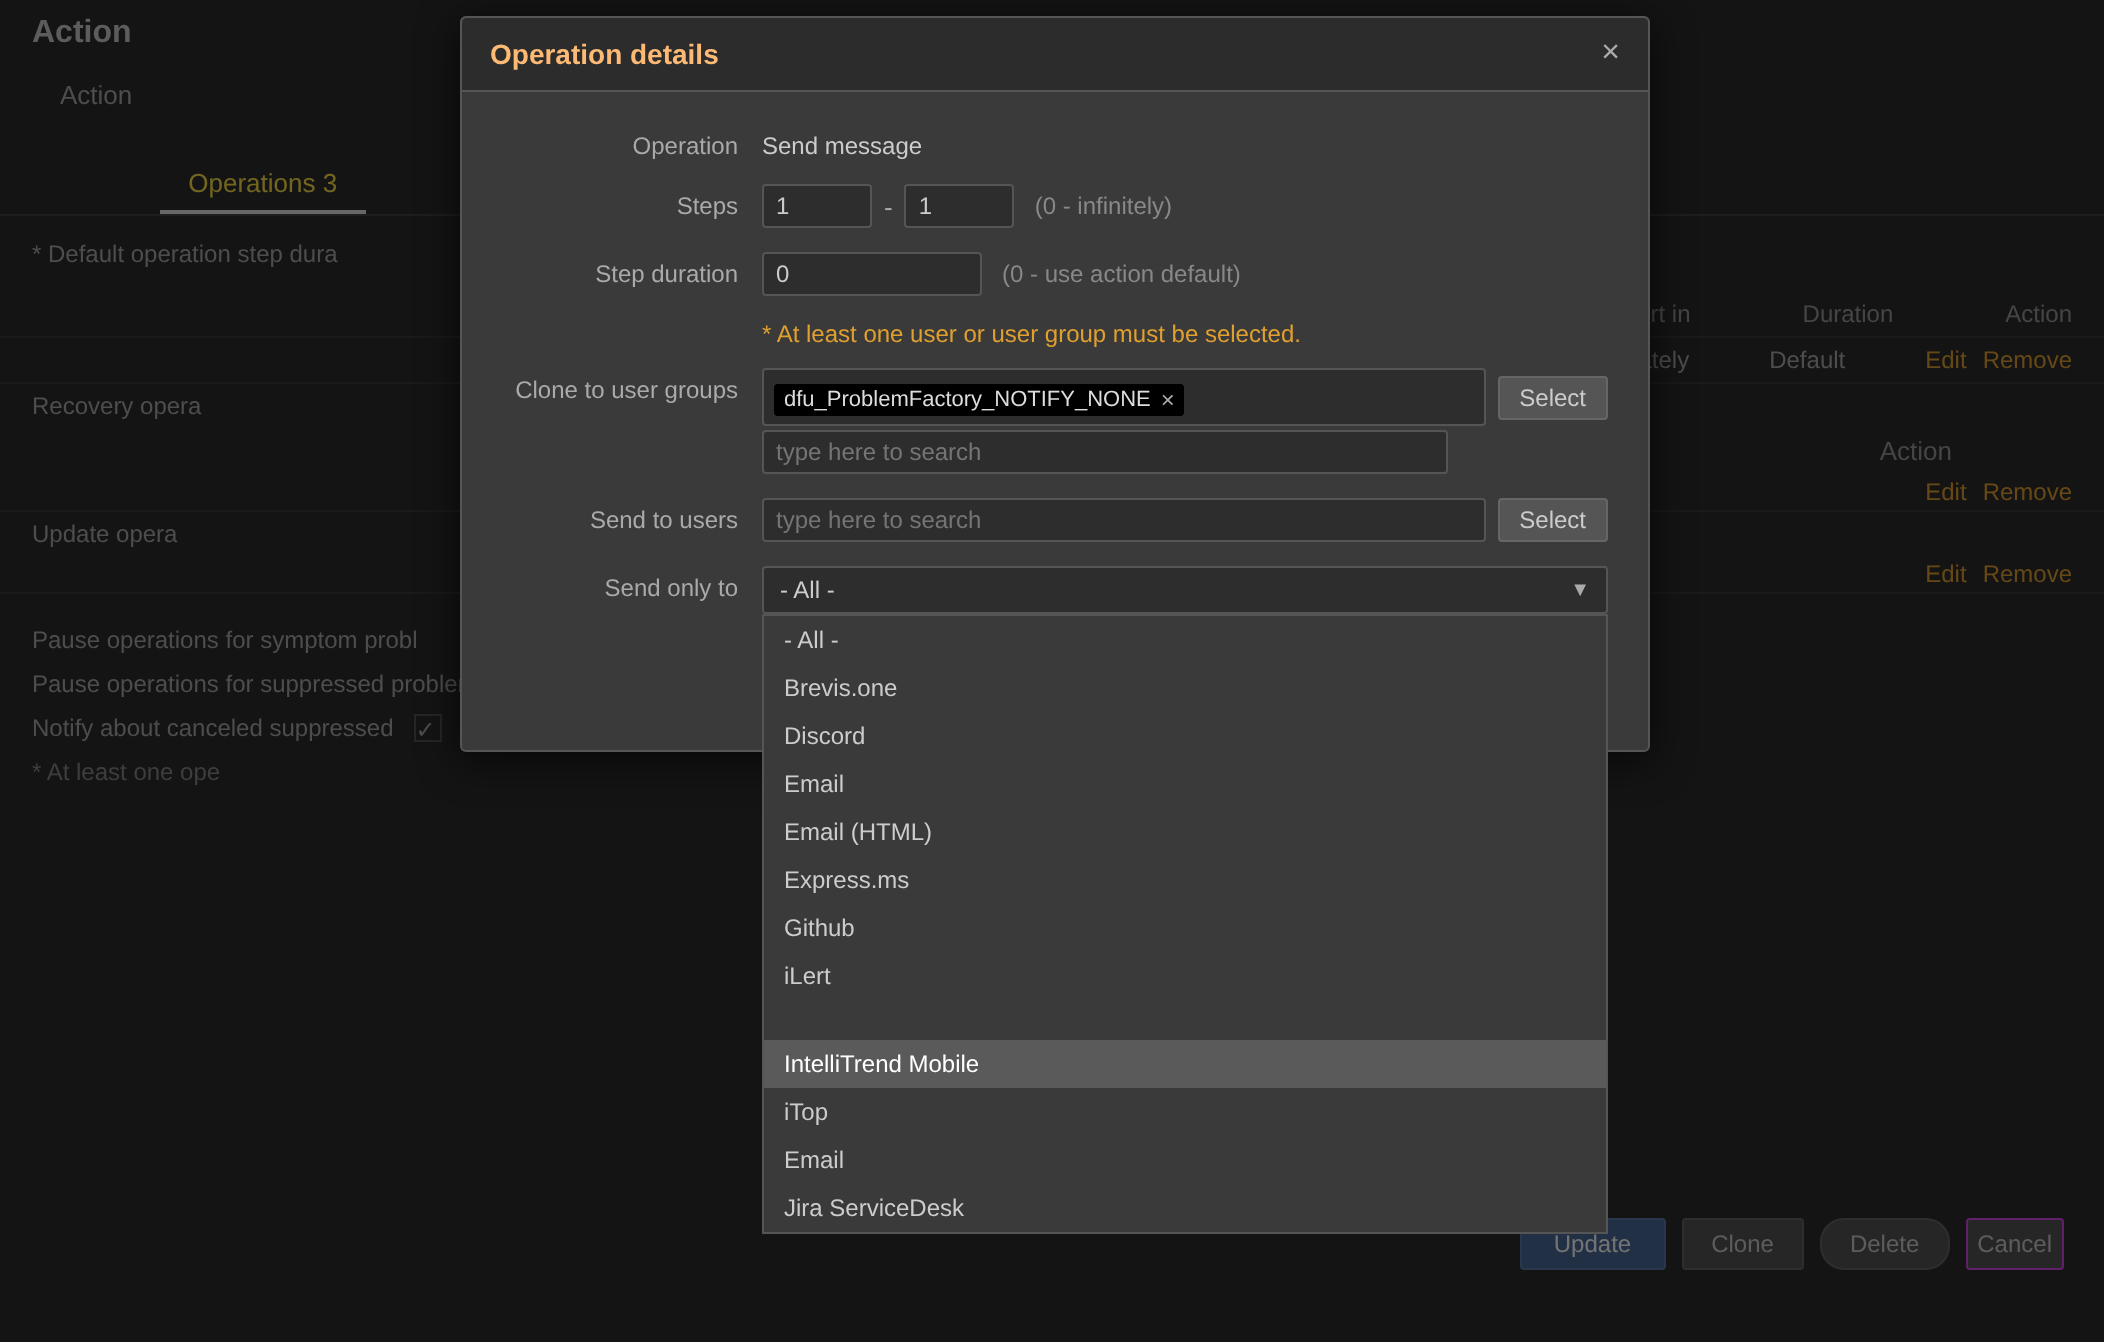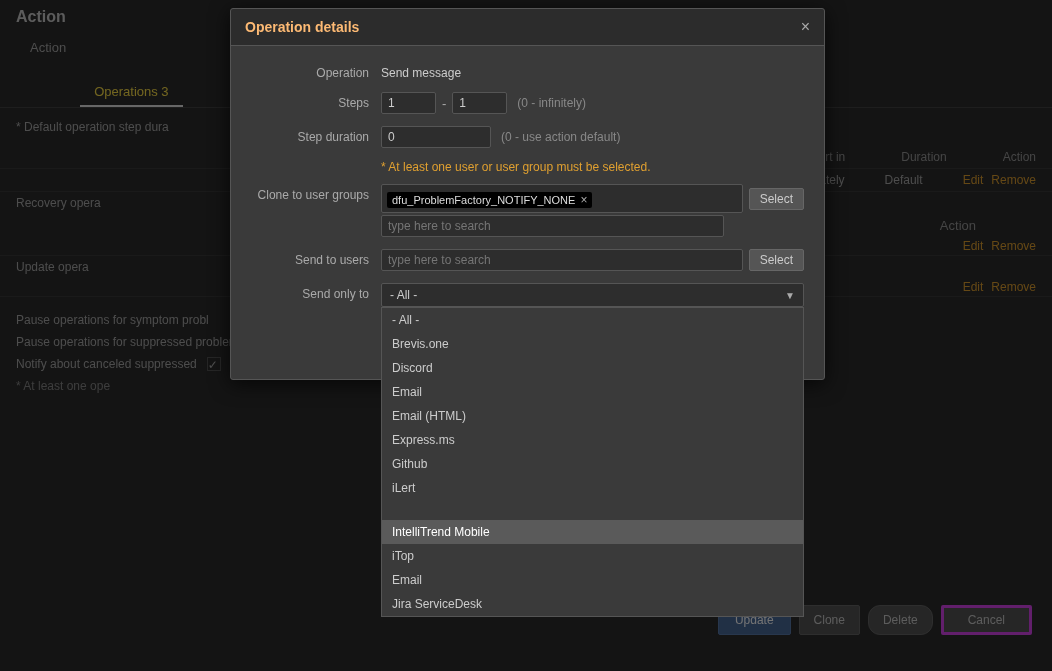--- a/index.html
+++ b/index.html
@@ -301,23 +301,23 @@
       border: 1px solid #5a7aaa;
       color: #fff;
       padding: 5px 16px;
       font-size: 12px;
       cursor: pointer;
       border-radius: 2px;
     }
 
     .btn-cancel {
       background: #555;
-      border: 3px solid #d946ef;
-      color: #ccc;
-      padding: 5px 24px;
+      border: 1px solid #d946ef;
+      color: #ccc;
+      padding: 5px 5px;
       font-size: 12px;
       cursor: pointer;
       border-radius: 2px;
     }
 
     
     .page-footer {
       position: absolute;
       bottom: 36px;
       right: 20px;

